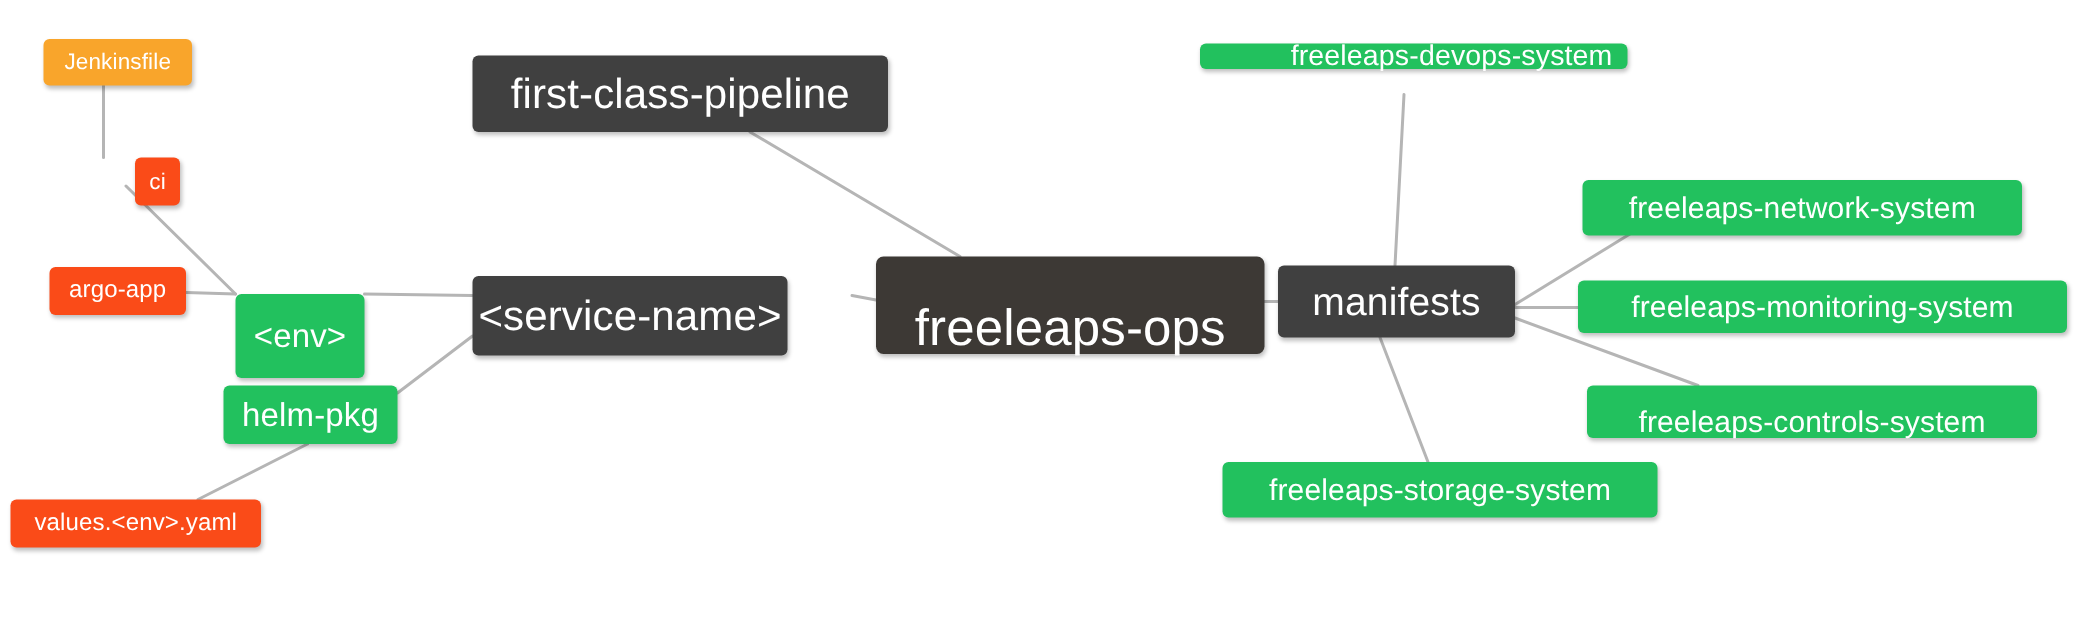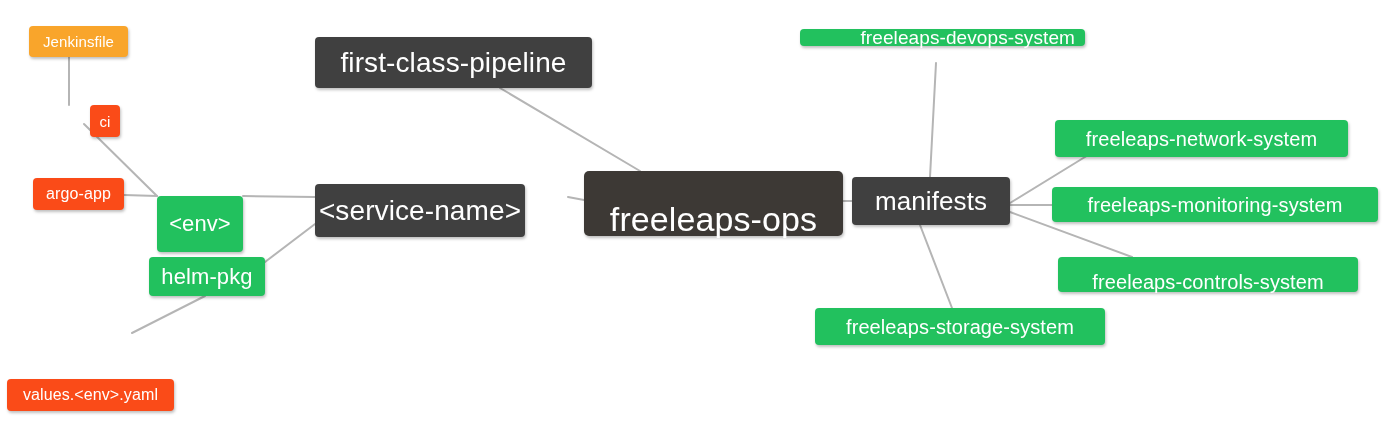--- a/index.html
+++ b/index.html
@@ -91,21 +91,21 @@
       </div>
       <div class="node red" style="left: 33px; top: 178px; width: 91px; height: 32px; font-size: 16px;">
         <span>argo-app</span>
       </div>
       <div class="node green" style="left: 157px; top: 176px; width: 86px; height: 56px; font-size: 22px; margin-top: 20px;">
         <span>&lt;env&gt;</span>
       </div>
       <div class="node green" style="left: 149px; top: 257px; width: 116px; height: 39px; font-size: 22px;">
         <span>helm-pkg</span>
       </div>
-      <div class="node red" style="left: 7px; top: 333px; width: 167px; height: 32px; font-size: 16px; margin-top: 46px;">
+      <div class="node red" style="left: 7px; top: 333px; width: 167px; height: 32px; font-size: 16px;">
         <span>values.&lt;env&gt;.yaml</span>
       </div>
       <div class="node blue" style="left: 315px; top: 37px; width: 277px; height: 51px; font-size: 28px;">
         <span>first-class-pipeline</span>
       </div>
       <div class="node blue" style="left: 315px; top: 184px; width: 210px; height: 53px; font-size: 28px;">
         <span>&lt;service-name&gt;</span>
       </div>
       <div class="node root" style="left: 584px; top: 171px; width: 259px; height: 65px; font-size: 34px; align-items: flex-end;">
         <span>freeleaps-ops</span>

